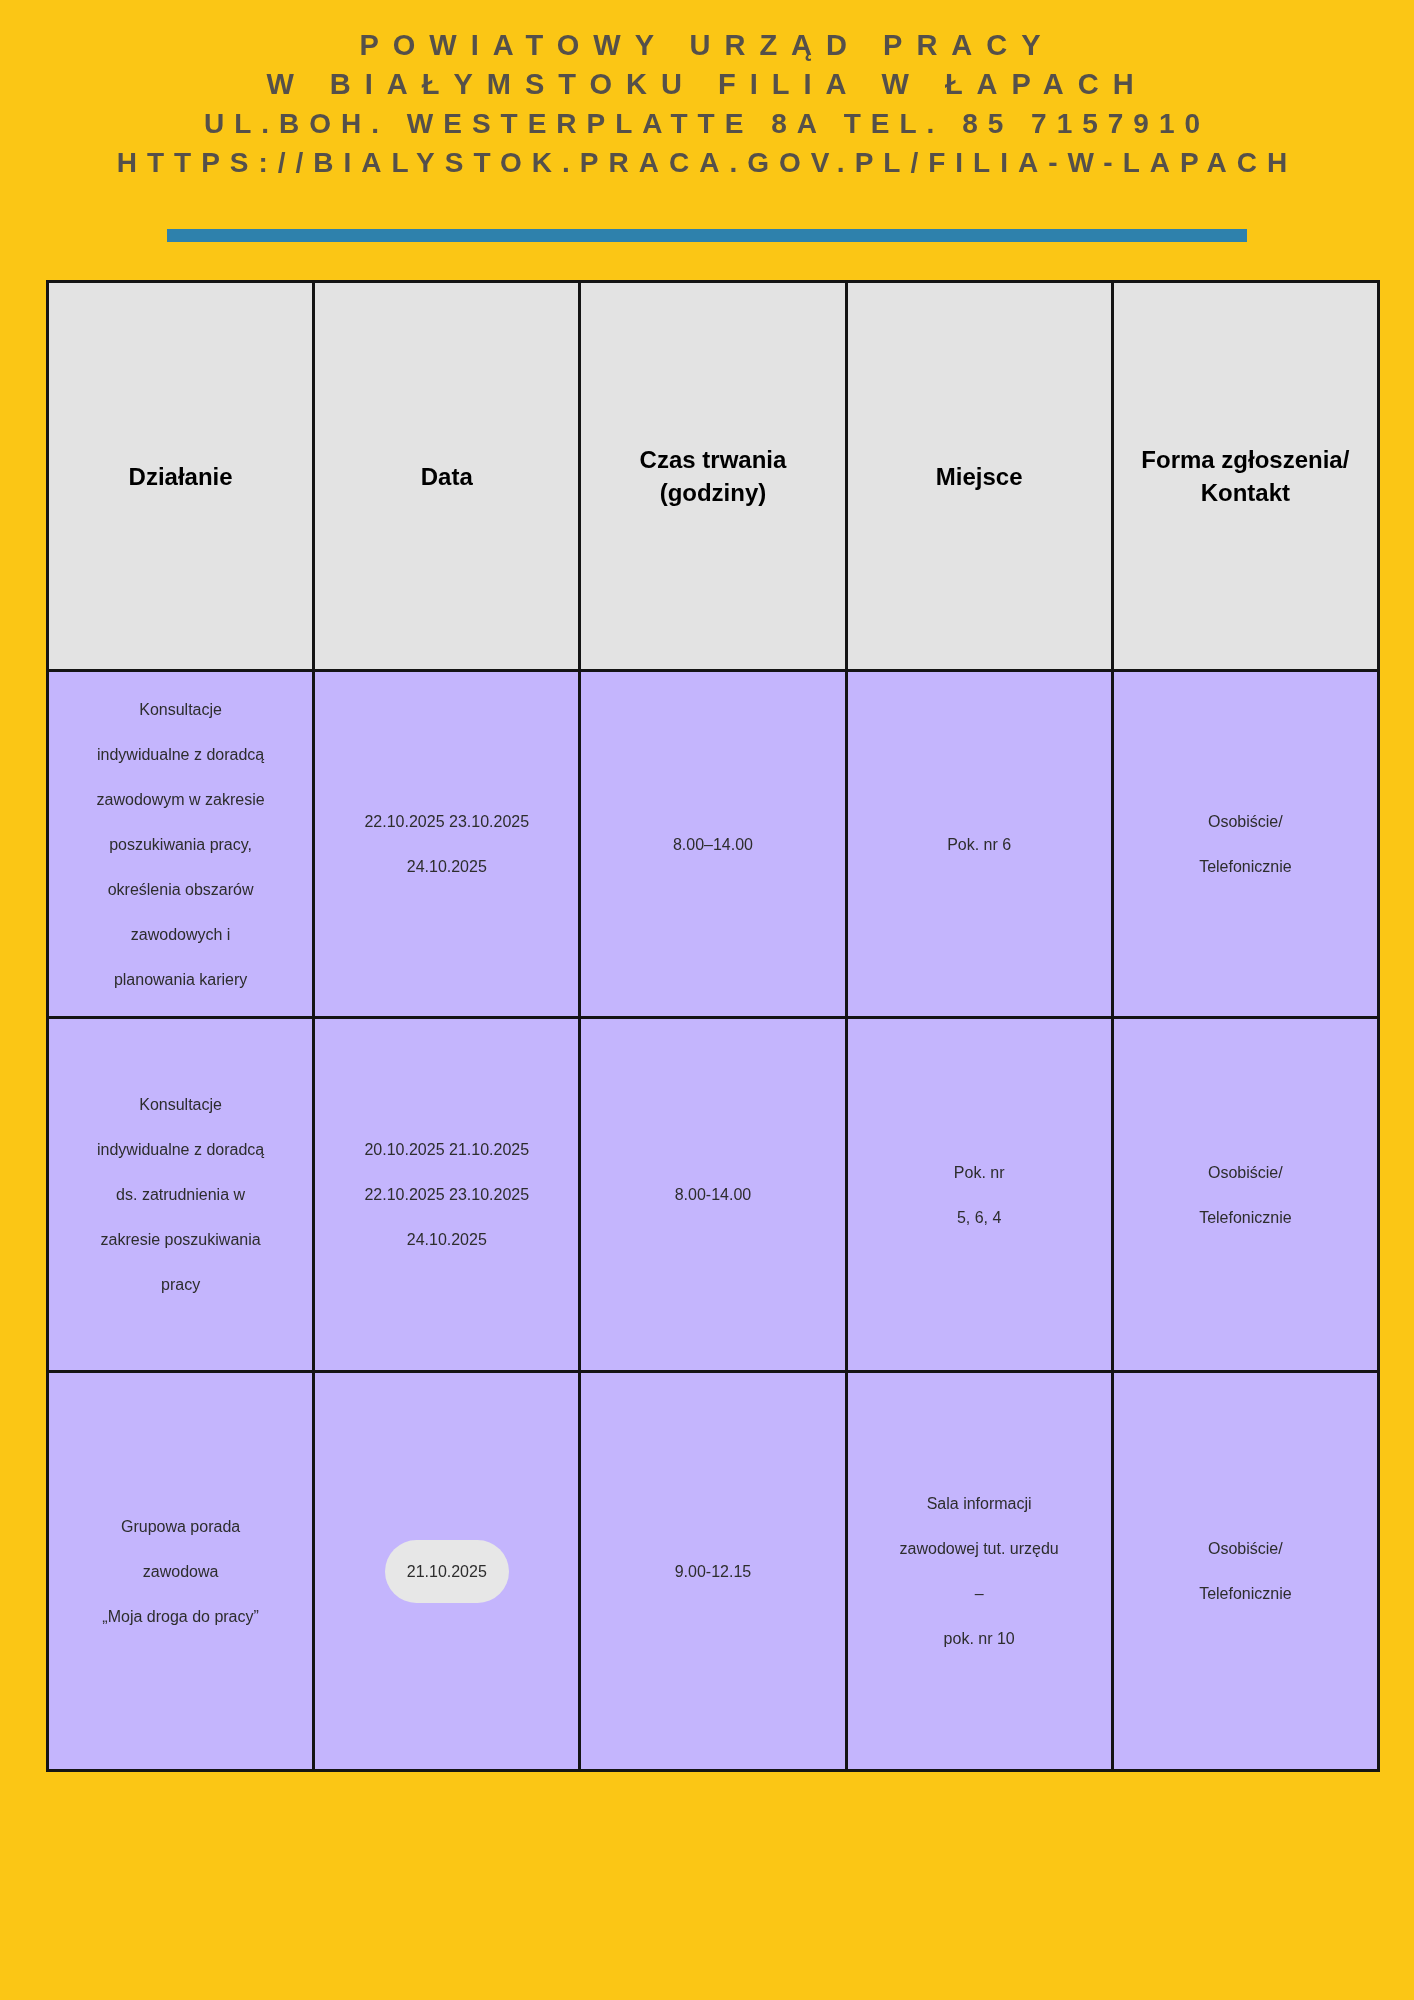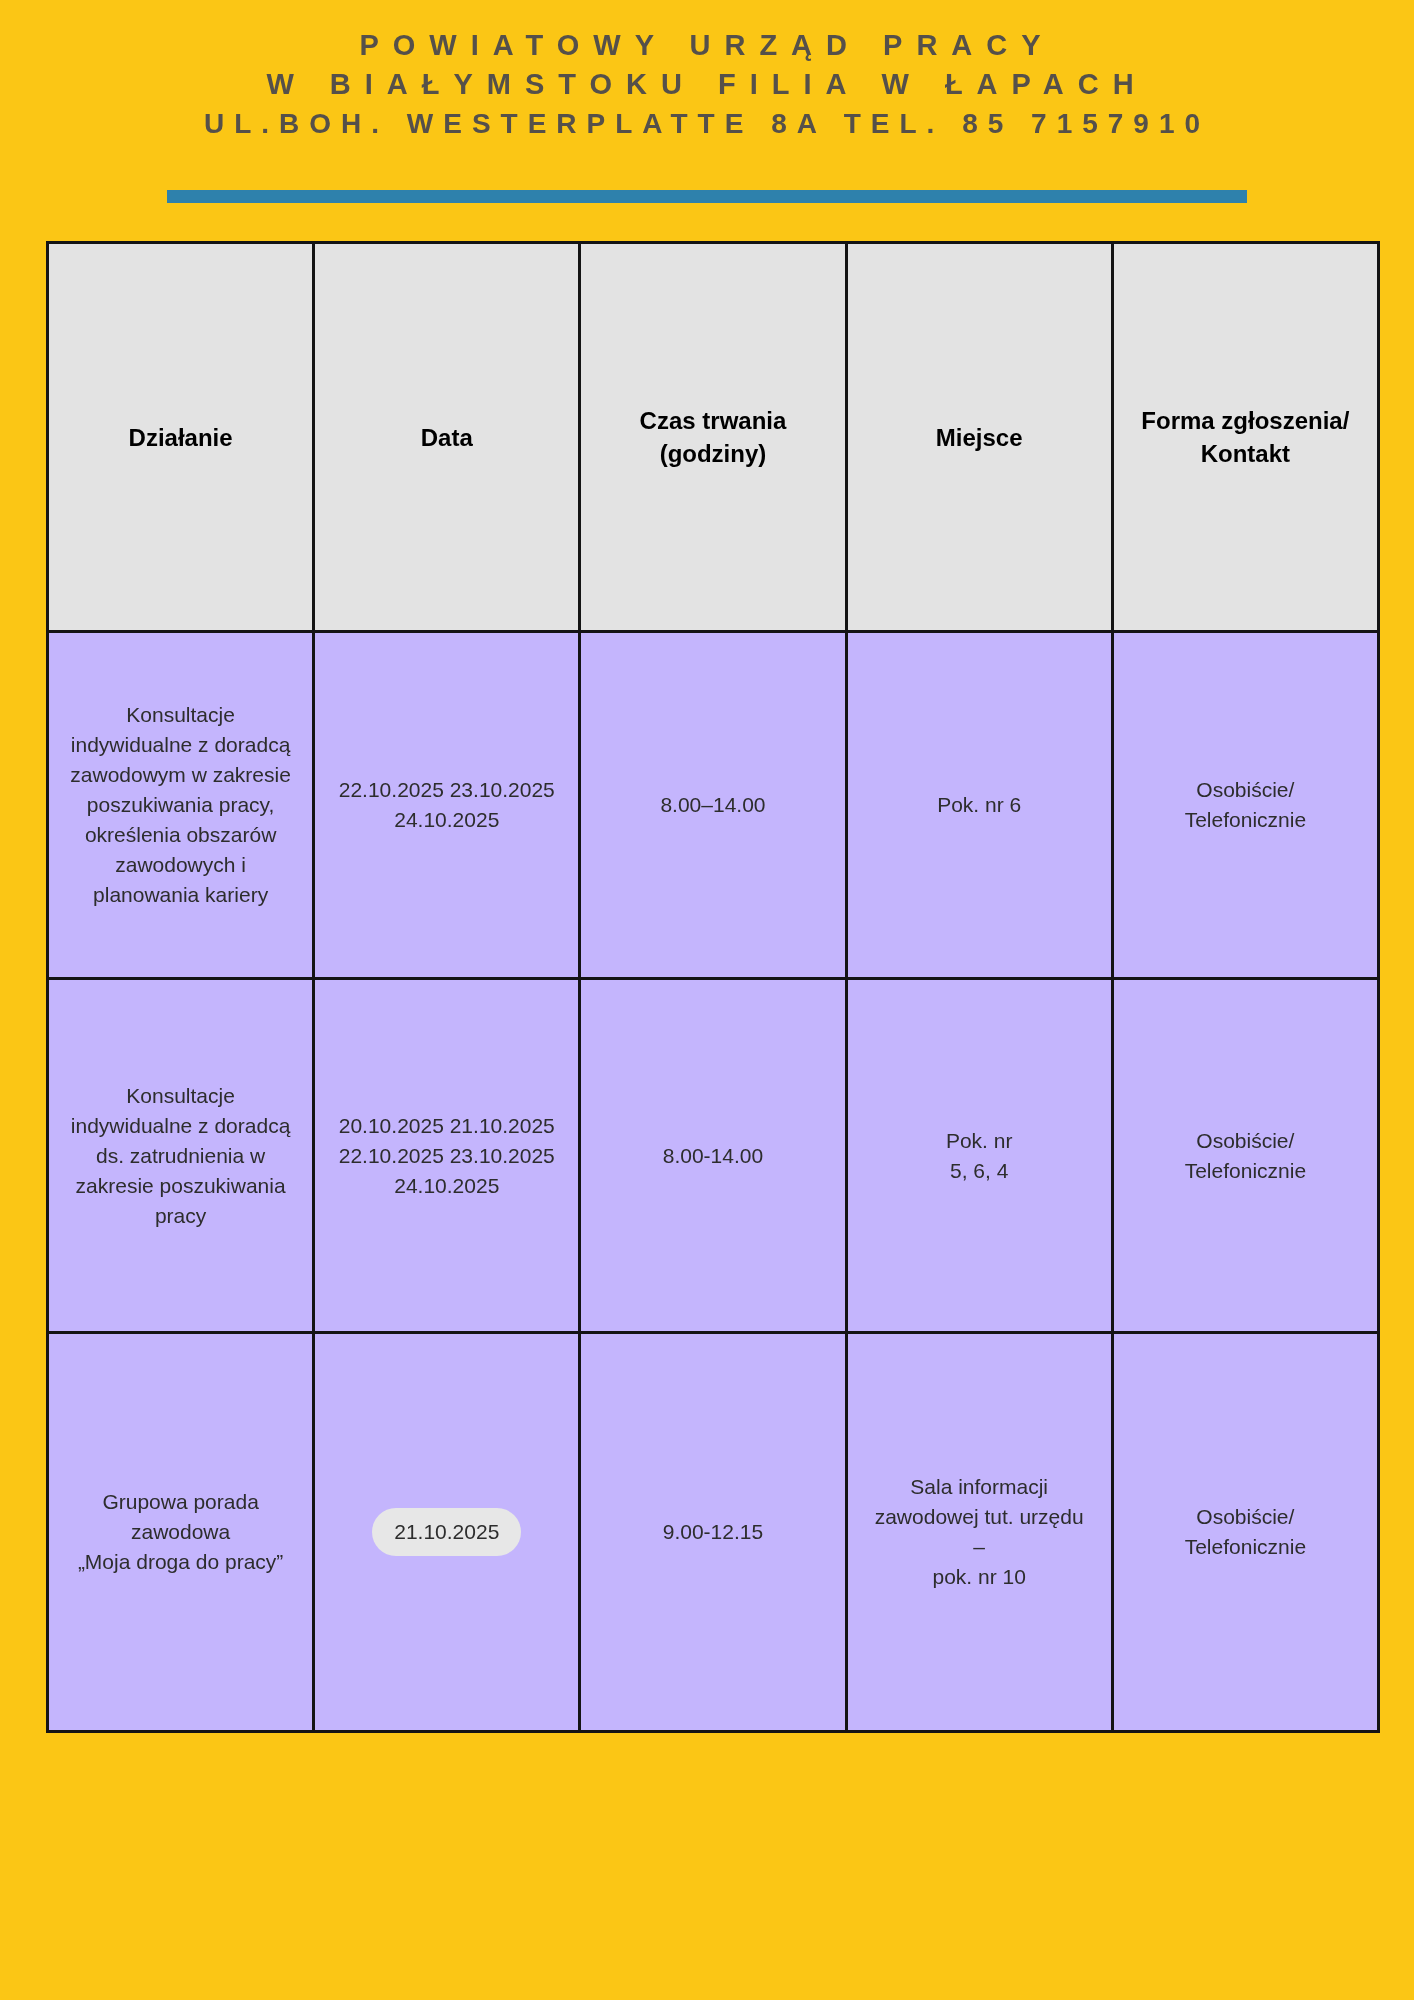--- a/index.html
+++ b/index.html
@@ -60,23 +60,23 @@
     background:var(--thead-bg);
     color:#000000;
     font-size:24px;
     font-weight:bold;
     line-height:33px;
     height:389px;
     padding:0 10px;
   }
   .schedule td{
     color:var(--cell-text);
-    font-size:21px;
+    font-size:16px;
     font-weight:normal;
-    line-height:30px;
+    line-height:45px;
     padding:0 8px;
   }
   tr.row-1 td{height:347px;}
   tr.row-2 td{height:354px;}
   tr.row-3 td{height:399px;}
 
   .pill{
     display:inline-block;
     background:var(--pill);
     border-radius:999px;
@@ -87,20 +87,21 @@
 </style>
 </head>
 <body>
 
 <div class="page">
 
   <div class="masthead">
     <div class="hline big">POWIATOWY URZĄD PRACY</div>
     <div class="hline big">W BIAŁYMSTOKU FILIA W ŁAPACH</div>
     <div class="hline small">UL.BOH. WESTERPLATTE 8A TEL. 85 7157910</div>
+    <div class="hline small">HTTPS://BIALYSTOK.PRACA.GOV.PL/FILIA-W-LAPACH</div>
   </div>
 
   <div class="divider"></div>
 
   <table class="schedule">
     <colgroup>
         <col>
         <col>
         <col>
         <col>

